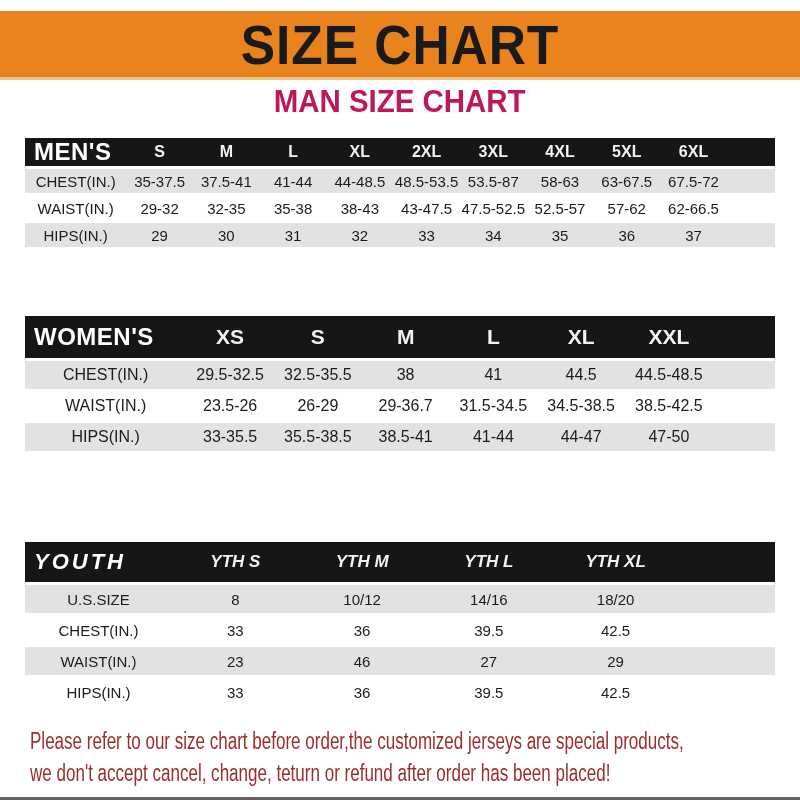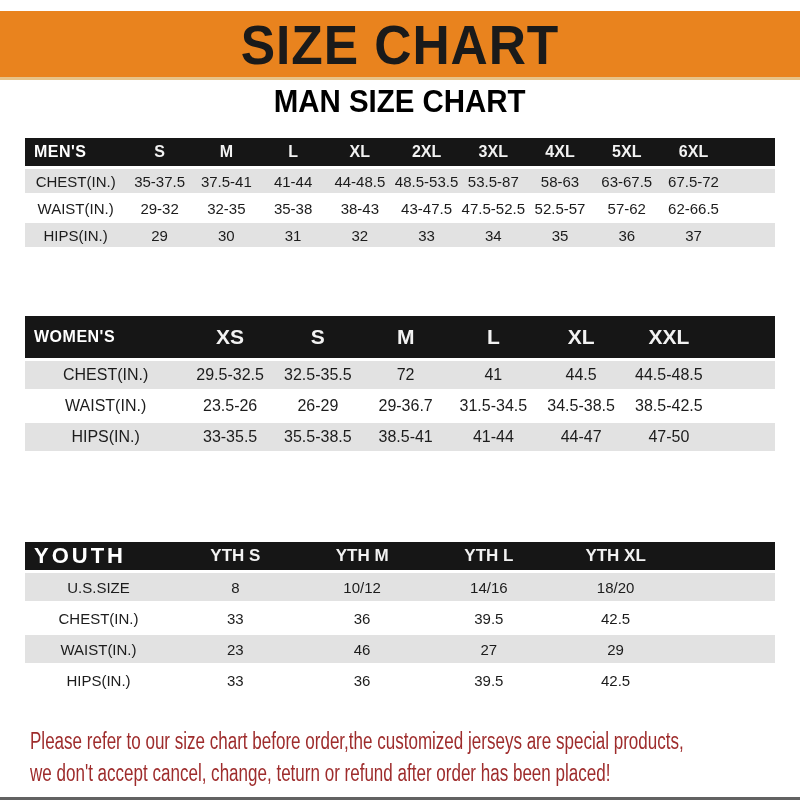--- a/index.html
+++ b/index.html
@@ -14,45 +14,45 @@
     background:#E9831E;border-bottom:3px solid #E7C388;
     display:flex;align-items:center;justify-content:center;margin-top:8px;
   }
   .banner-text{
     font-size:56px;font-weight:700;color:#1a1a1a;letter-spacing:1px;
     display:inline-block;transform:scaleX(0.92);white-space:nowrap;
   }
   
   .sec-heading{
     position:absolute;left:0;width:800px;margin:0;text-align:center;
-    font-size:31px;font-weight:700;color:#000000;
+    font-size:31px;font-weight:700;color:#be185d;
   }
   .sec-heading span{display:inline-block;transform:scaleX(0.95);white-space:nowrap;}
   .h-man{top:84px;}
   .h-women{top:261px;}
   .h-youth{top:491px;}
   
   .tbl-wrap{position:absolute;left:25px;width:750px;}
   .t-man{top:135px;}
   .t-women{top:313px;}
   .t-youth{top:539px;}
   table{width:100%;border-collapse:separate;border-spacing:0 3px;table-layout:fixed;}
   thead tr{background:#161616;color:#ffffff;}
   tbody tr.odd{background:#E2E2E2;}
   tbody tr.even{background:#ffffff;}
   th,td{padding:0;vertical-align:middle;overflow:hidden;}
-  th.lbl{text-align:left;padding-left:9px;font-size:16px;font-weight:700;letter-spacing:0.5px;white-space:nowrap;}
+  th.lbl{text-align:left;padding-left:9px;font-size:24px;font-weight:700;letter-spacing:0.5px;white-space:nowrap;}
   th.size{text-align:center;font-weight:600;font-size:16px;color:#f2f2f2;}
   td{text-align:center;font-size:15px;color:#1c1c1c;white-space:nowrap;}
   .t-man thead th{height:28px;}
   .t-man tbody td{height:24px;}
   .t-women thead th{height:42px;}
   .t-women tbody td{height:28px;font-size:16px;}
   .t-women th.size{font-size:21px;}
-  .t-youth thead th{height:28px;}
+  .t-youth thead th{height:40px;font-style:italic;}
   .t-youth tbody td{height:28px;font-size:15px;}
   .t-youth th.size{font-size:17px;}
   .t-youth th.lbl{letter-spacing:3px;font-size:22px;}
   
   .disclaimer{
     position:absolute;left:30px;top:725px;color:#9E2C2C;
     font-size:23px;font-weight:400;line-height:32px;
   }
   .disc-line{white-space:nowrap;transform:scaleX(0.74);transform-origin:0 50%;}
   .bottom-edge{position:absolute;left:0;bottom:0;width:800px;height:3px;background:#626262;}
@@ -165,21 +165,21 @@
           <th class="size">XL</th>
           <th class="size">XXL</th>
           <th></th>
         </tr>
       </thead>
       <tbody>
         <tr class="odd">
           <td>CHEST(IN.)</td>
           <td>29.5-32.5</td>
           <td>32.5-35.5</td>
-          <td>72</td>
+          <td>38</td>
           <td>41</td>
           <td>44.5</td>
           <td>44.5-48.5</td>
           <td></td>
         </tr>
         <tr class="even">
           <td>WAIST(IN.)</td>
           <td>23.5-26</td>
           <td>26-29</td>
           <td>29-36.7</td>

